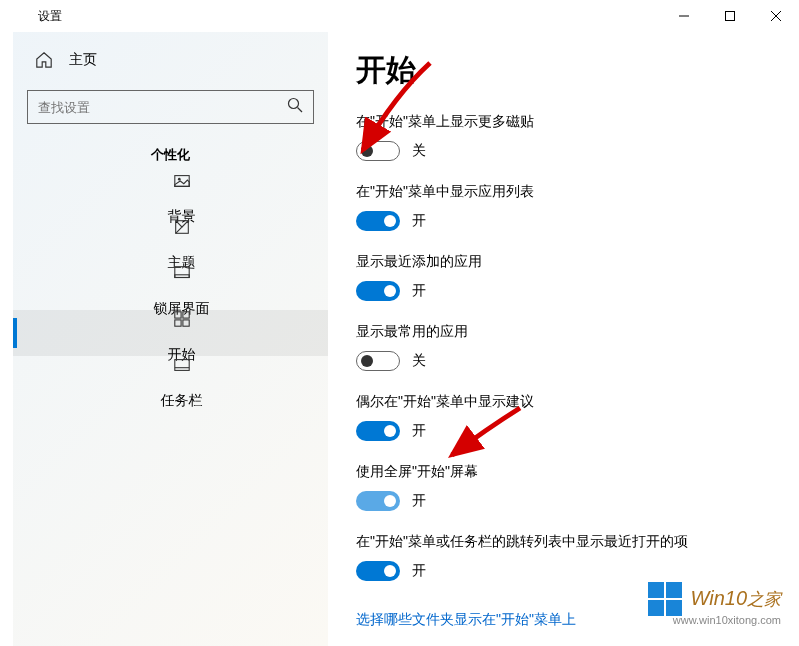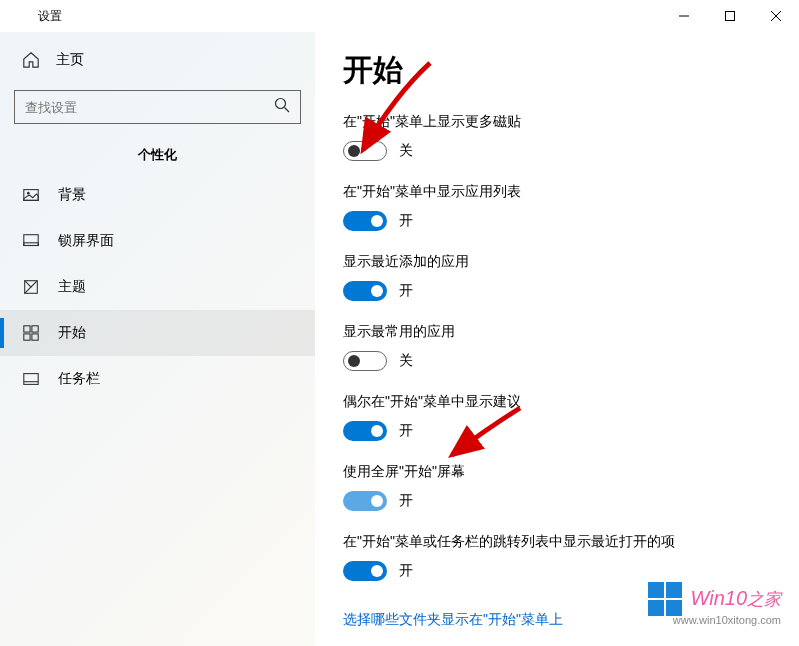--- a/index.html
+++ b/index.html
@@ -3,29 +3,29 @@
   <meta charset="utf-8">
   <style>
     * { margin: 0; padding: 0; box-sizing: border-box; font-family: "Microsoft YaHei", "Segoe UI", sans-serif; }
     body { width: 799px; height: 646px; overflow: hidden; background: #fff; position: relative; }
     .window { display: flex; flex-direction: column; height: 100%; }
     .titlebar { height: 32px; display: flex; align-items: center; justify-content: space-between; padding-left: 14px; margin-left: 24px; }
     .titlebar-title { font-size: 12px; }
     .titlebar-controls { display: flex; }
     .titlebar-btn { width: 46px; height: 32px; display: flex; align-items: center; justify-content: center; }
     .titlebar-btn svg { width: 10px; height: 10px; }
-    .main { flex: 1; display: flex; overflow: hidden; }
+    .main { flex: 1; display: flex; overflow: hidden; margin-left: 13px; }
     .sidebar { width: 315px; padding-top: 8px; position: relative; background: linear-gradient(135deg, rgba(200,220,235,0.3), rgba(235,225,200,0.2)); }
     .home-row { display: flex; align-items: center; height: 40px; padding-left: 22px; gap: 16px; }
     .home-label { font-size: 14px; }
     .search-box { margin: 10px 14px 10px 14px; height: 34px; border: 1px solid #666; display: flex; align-items: center; padding: 0 10px; gap: 36px; }
     .search-box input { flex: 1; border: none; outline: none; background: transparent; font-size: 13px; }
     .search-icon { width: 16px; height: 16px; }
     .section-label { font-size: 13px; font-weight: 600; padding: 12px 18px 8px 18px; text-align: center; }
-    .nav-item { display: flex; align-items: center; height: 46px; padding-left: 22px; gap: 18px; font-size: 14px; position: relative; }
+    .nav-item { display: flex; align-items: center; height: 46px; padding-left: 22px; gap: 18px; font-size: 14px; position: relative; flex-direction: column; }
     .nav-item.selected { background: rgba(0,0,0,0.06); }
     .nav-item.selected::before { content: ""; position: absolute; left: 0; top: 8px; bottom: 8px; width: 4px; background: #0078d4; }
     .nav-icon { width: 18px; height: 18px; display: flex; align-items: center; justify-content: center; }
     .content { flex: 1; padding: 18px 28px; overflow-y: auto; }
     .content h1 { font-size: 30px; font-weight: 600; margin-bottom: 22px; }
     .setting-group { margin-bottom: 22px; }
     .setting-label { font-size: 14px; margin-bottom: 10px; }
     .toggle-row { display: flex; align-items: center; gap: 12px; }
     .toggle { width: 44px; height: 20px; border-radius: 10px; position: relative; }
     .toggle.on { background: #0078d4; }
@@ -35,21 +35,21 @@
     .toggle.on .knob { right: 4px; background: #fff; }
     .toggle.off .knob { left: 4px; background: #333; }
     .toggle-state { font-size: 14px; }
     .link { color: #0066cc; font-size: 14px; margin-top: 8px; display: inline-block; }
     .arrow { position: absolute; pointer-events: none; }
     .arrow1 { left: 345px; top: 55px; }
     .arrow2 { left: 440px; top: 400px; }
     .watermark { position: absolute; right: 18px; bottom: 30px; display: flex; align-items: center; gap: 8px; opacity: 0.9; }
     .watermark-logo { width: 34px; height: 34px; display: grid; grid-template: 1fr 1fr / 1fr 1fr; gap: 2px; }
     .watermark-logo div { background: #0078d4; }
-    .watermark-text { font-size: 20px; font-style: italic; color: #ec4899; }
+    .watermark-text { font-size: 20px; font-style: italic; color: #a16207; }
     .watermark-sub { position: absolute; right: 18px; bottom: 20px; font-size: 11px; color: #888; }
     .watermark-text .zh { font-size: 17px; }
   </style>
 </head>
 <body>
 
 <div class="window">
   <div class="titlebar">
     <span class="titlebar-title">设置</span>
     <div class="titlebar-controls">
@@ -99,35 +99,35 @@
               <rect x="2" y="4" width="16" height="12" fill="none" stroke="#333" stroke-width="1.2"></rect>
               <circle cx="7" cy="8" r="1.5" fill="#333"></circle>
               <path d="M2 14 L8 10 L12 13 L16 9 L18 11 L18 16 L2 16 Z" fill="none" stroke="#333" stroke-width="1.2"></path>
             </svg>
           </span>
         <span>背景</span>
       </div>
       <div class="nav-item">
         <span class="nav-icon">
             <svg viewBox="0 0 20 20" width="18" height="18">
-              <rect x="2" y="3" width="16" height="12" fill="none" stroke="#333" stroke-width="1.2"></rect>
-              <rect x="2" y="12" width="16" height="3" fill="none" stroke="#333" stroke-width="1.2"></rect>
-            </svg>
-          </span>
-        <span>锁屏界面</span>
-      </div>
-      <div class="nav-item">
-        <span class="nav-icon">
-            <svg viewBox="0 0 20 20" width="18" height="18">
               <rect x="3" y="3" width="14" height="14" fill="none" stroke="#333" stroke-width="1.2"></rect>
               <path d="M3 3 L10 10 L3 17" fill="none" stroke="#333" stroke-width="1.2"></path>
               <path d="M17 3 L10 10" fill="none" stroke="#333" stroke-width="1.2"></path>
             </svg>
           </span>
         <span>主题</span>
+      </div>
+      <div class="nav-item">
+        <span class="nav-icon">
+            <svg viewBox="0 0 20 20" width="18" height="18">
+              <rect x="2" y="3" width="16" height="12" fill="none" stroke="#333" stroke-width="1.2"></rect>
+              <rect x="2" y="12" width="16" height="3" fill="none" stroke="#333" stroke-width="1.2"></rect>
+            </svg>
+          </span>
+        <span>锁屏界面</span>
       </div>
       <div class="nav-item selected">
         <span class="nav-icon">
             <svg viewBox="0 0 20 20" width="18" height="18">
               <rect x="2" y="2" width="7" height="7" fill="none" stroke="#333" stroke-width="1.2"></rect>
               <rect x="11" y="2" width="7" height="7" fill="none" stroke="#333" stroke-width="1.2"></rect>
               <rect x="2" y="11" width="7" height="7" fill="none" stroke="#333" stroke-width="1.2"></rect>
               <rect x="11" y="11" width="7" height="7" fill="none" stroke="#333" stroke-width="1.2"></rect>
             </svg>
           </span>

